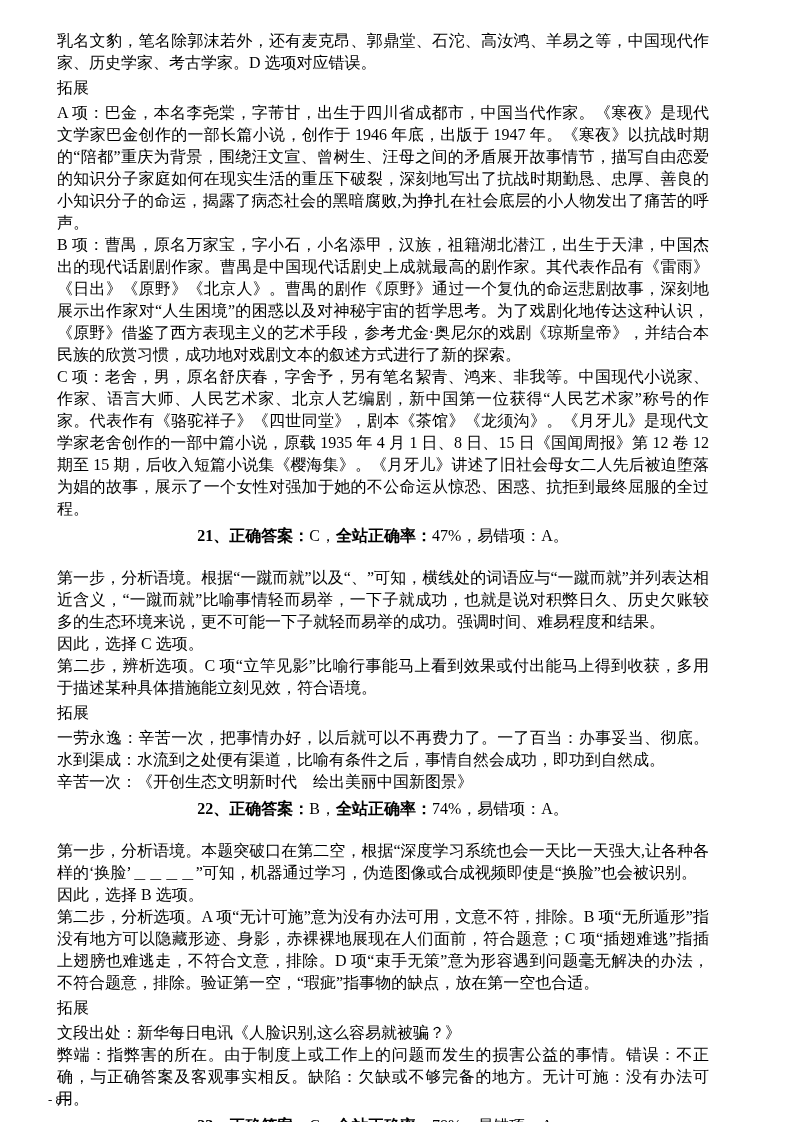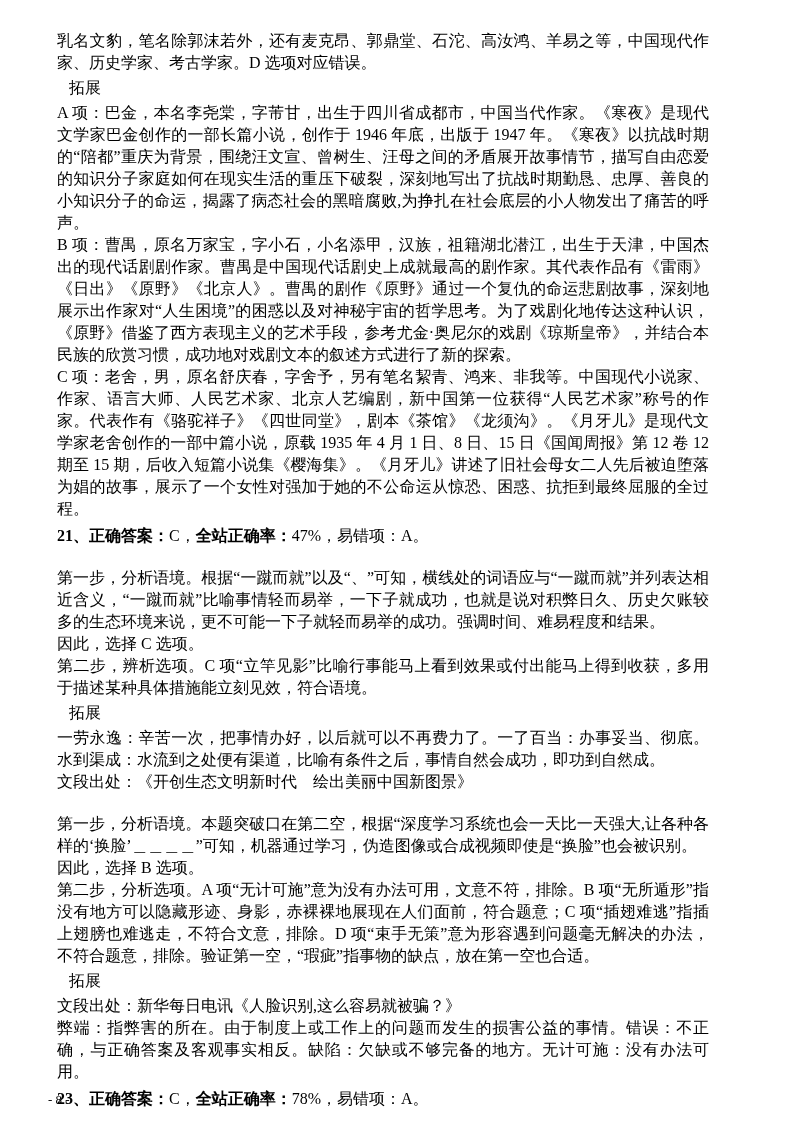--- a/index.html
+++ b/index.html
@@ -24,26 +24,26 @@
     padding: 30px 84px 0 57px;
   }
   .doc-body .block {
     margin: 0;
     font-size: 16px;
     line-height: 22px;
     text-align: justify;
   }
   .doc-body .para { }
   .doc-body .label {
-    margin: 3px 12px;
+    margin: 3px 0;
     text-align: left;
   }
   .doc-body .heading {
     margin-top: 5px;
-    text-align: left;
+    text-align: center;
   }
   .doc-body .heading .bold {
     font-weight: bold;
   }
   .doc-body .spacer {
     height: 20px;
   }
   .footer {
     position: absolute;
     left: 48px;
@@ -64,21 +64,22 @@
       <p class="block para">A 项：巴金，本名李尧棠，字芾甘，出生于四川省成都市，中国当代作家。《寒夜》是现代文学家巴金创作的一部长篇小说，创作于 1946 年底，出版于 1947 年。《寒夜》以抗战时期的“陪都”重庆为背景，围绕汪文宣、曾树生、汪母之间的矛盾展开故事情节，描写自由恋爱的知识分子家庭如何在现实生活的重压下破裂，深刻地写出了抗战时期勤恳、忠厚、善良的小知识分子的命运，揭露了病态社会的黑暗腐败,为挣扎在社会底层的小人物发出了痛苦的呼声。</p>
       <p class="block para">B 项：曹禺，原名万家宝，字小石，小名添甲，汉族，祖籍湖北潜江，出生于天津，中国杰出的现代话剧剧作家。曹禺是中国现代话剧史上成就最高的剧作家。其代表作品有《雷雨》《日出》《原野》《北京人》。曹禺的剧作《原野》通过一个复仇的命运悲剧故事，深刻地展示出作家对“人生困境”的困惑以及对神秘宇宙的哲学思考。为了戏剧化地传达这种认识，《原野》借鉴了西方表现主义的艺术手段，参考尤金·奥尼尔的戏剧《琼斯皇帝》，并结合本民族的欣赏习惯，成功地对戏剧文本的叙述方式进行了新的探索。</p>
       <p class="block para">C 项：老舍，男，原名舒庆春，字舍予，另有笔名絜青、鸿来、非我等。中国现代小说家、作家、语言大师、人民艺术家、北京人艺编剧，新中国第一位获得“人民艺术家”称号的作家。代表作有《骆驼祥子》《四世同堂》，剧本《茶馆》《龙须沟》。《月牙儿》是现代文学家老舍创作的一部中篇小说，原载 1935 年 4 月 1 日、8 日、15 日《国闻周报》第 12 卷 12 期至 15 期，后收入短篇小说集《樱海集》。《月牙儿》讲述了旧社会母女二人先后被迫堕落为娼的故事，展示了一个女性对强加于她的不公命运从惊恐、困惑、抗拒到最终屈服的全过程。</p>
       <p class="block heading"><span class="bold">21、正确答案：</span><span>C，</span><span class="bold">全站正确率：</span><span>47%，易错项：A。</span></p>
       <p class="block spacer"></p>
       <p class="block para">第一步，分析语境。根据“一蹴而就”以及“、”可知，横线处的词语应与“一蹴而就”并列表达相近含义，“一蹴而就”比喻事情轻而易举，一下子就成功，也就是说对积弊日久、历史欠账较多的生态环境来说，更不可能一下子就轻而易举的成功。强调时间、难易程度和结果。</p>
       <p class="block para">因此，选择 C 选项。</p>
       <p class="block para">第二步，辨析选项。C 项“立竿见影”比喻行事能马上看到效果或付出能马上得到收获，多用于描述某种具体措施能立刻见效，符合语境。</p>
       <p class="block label">拓展</p>
       <p class="block para">一劳永逸：辛苦一次，把事情办好，以后就可以不再费力了。一了百当：办事妥当、彻底。水到渠成：水流到之处便有渠道，比喻有条件之后，事情自然会成功，即功到自然成。</p>
-      <p class="block para">文段出处：《开创生态文明新时代　绘出美丽中国新图景》</p>
+      <p class="block para">辛苦一次：《开创生态文明新时代　绘出美丽中国新图景》</p>
+      <p class="block heading"><span class="bold">22、正确答案：</span><span>B，</span><span class="bold">全站正确率：</span><span>74%，易错项：A。</span></p>
       <p class="block spacer"></p>
       <p class="block para">第一步，分析语境。本题突破口在第二空，根据“深度学习系统也会一天比一天强大,让各种各样的‘换脸’＿＿＿＿”可知，机器通过学习，伪造图像或合成视频即使是“换脸”也会被识别。</p>
       <p class="block para">因此，选择 B 选项。</p>
       <p class="block para">第二步，分析选项。A 项“无计可施”意为没有办法可用，文意不符，排除。B 项“无所遁形”指没有地方可以隐藏形迹、身影，赤裸裸地展现在人们面前，符合题意；C 项“插翅难逃”指插上翅膀也难逃走，不符合文意，排除。D 项“束手无策”意为形容遇到问题毫无解决的办法，不符合题意，排除。验证第一空，“瑕疵”指事物的缺点，放在第一空也合适。</p>
       <p class="block label">拓展</p>
       <p class="block para">文段出处：新华每日电讯《人脸识别,这么容易就被骗？》</p>
       <p class="block para">弊端：指弊害的所在。由于制度上或工作上的问题而发生的损害公益的事情。错误：不正确，与正确答案及客观事实相反。缺陷：欠缺或不够完备的地方。无计可施：没有办法可用。</p>
       <p class="block heading"><span class="bold">23、正确答案：</span><span>C，</span><span class="bold">全站正确率：</span><span>78%，易错项：A。</span></p>
       <p class="block spacer"></p>
       <p class="block para">第一步，分析第一空。根据搭配对象“东方的责任意识和西方的权利思想”，A 项“引领”指引导，带领，符合文意。B 项“指引”形容指点引导，符合文意。C 项“引导”指带领，符合文意。D 项“指示”　 指以手指点表示，一般指上级对下级或长辈对晚辈说明处理某个问题的原则和方法，不符合文意，排除 D 项。</p>

